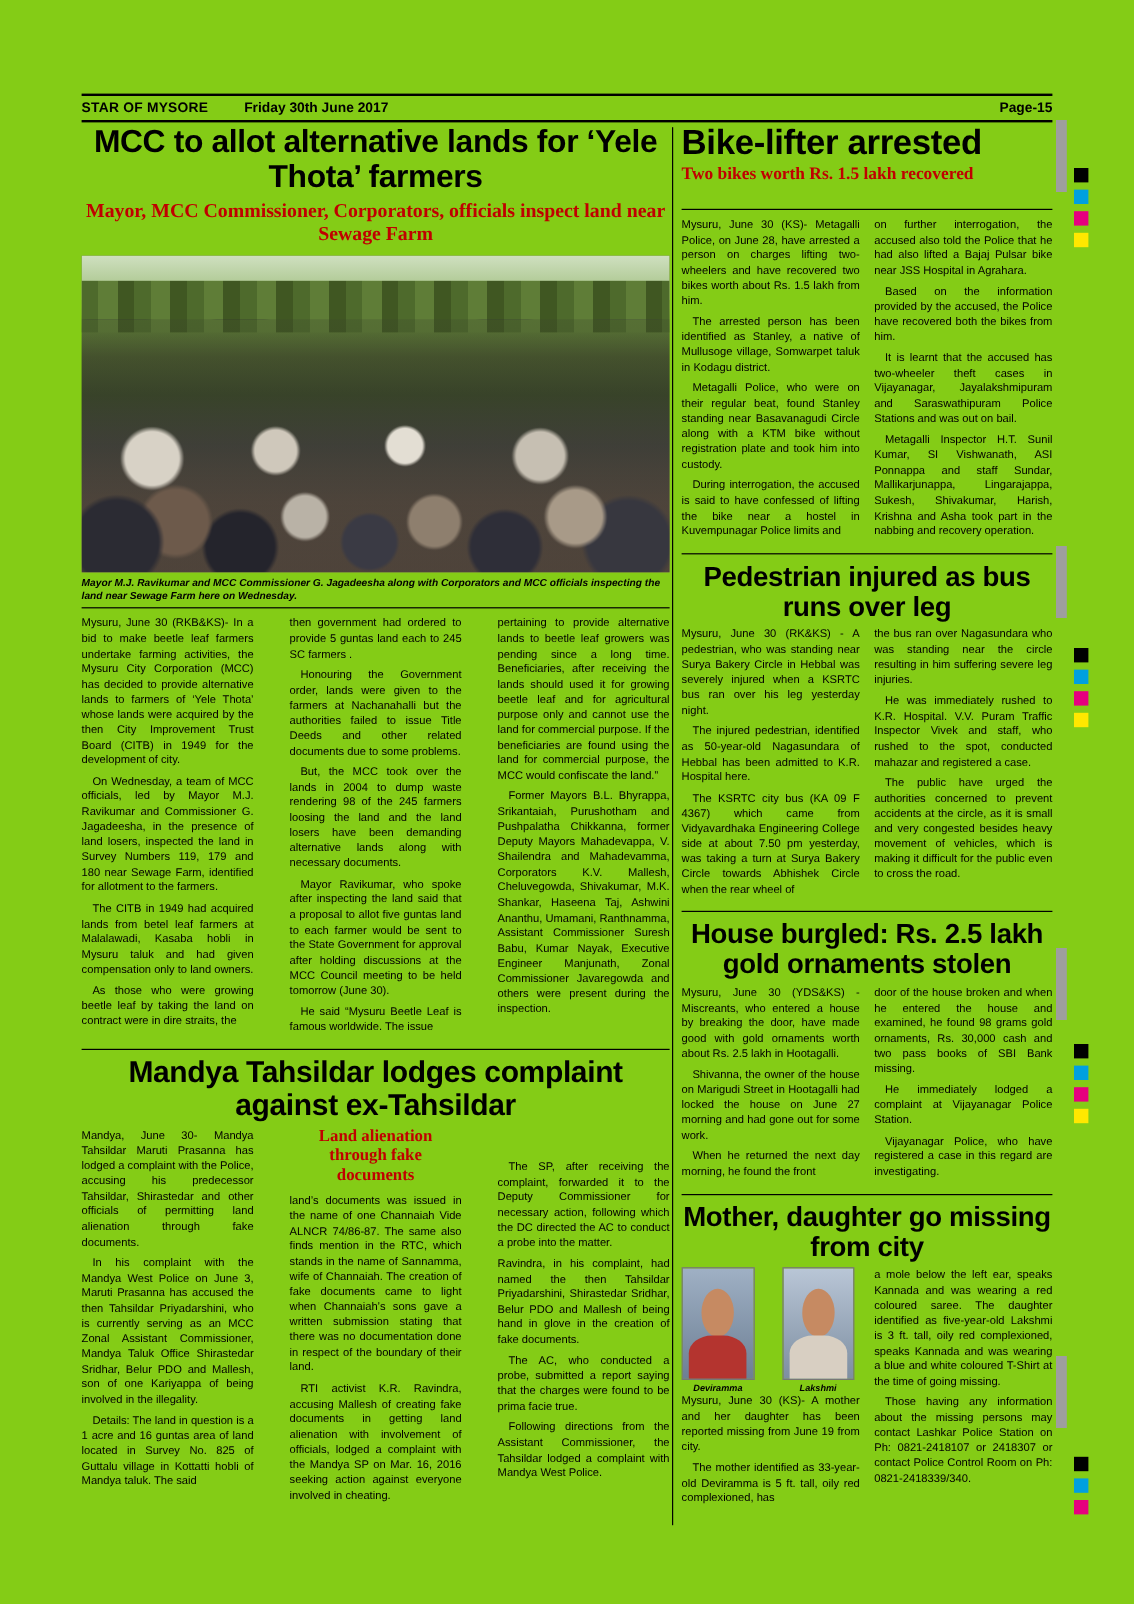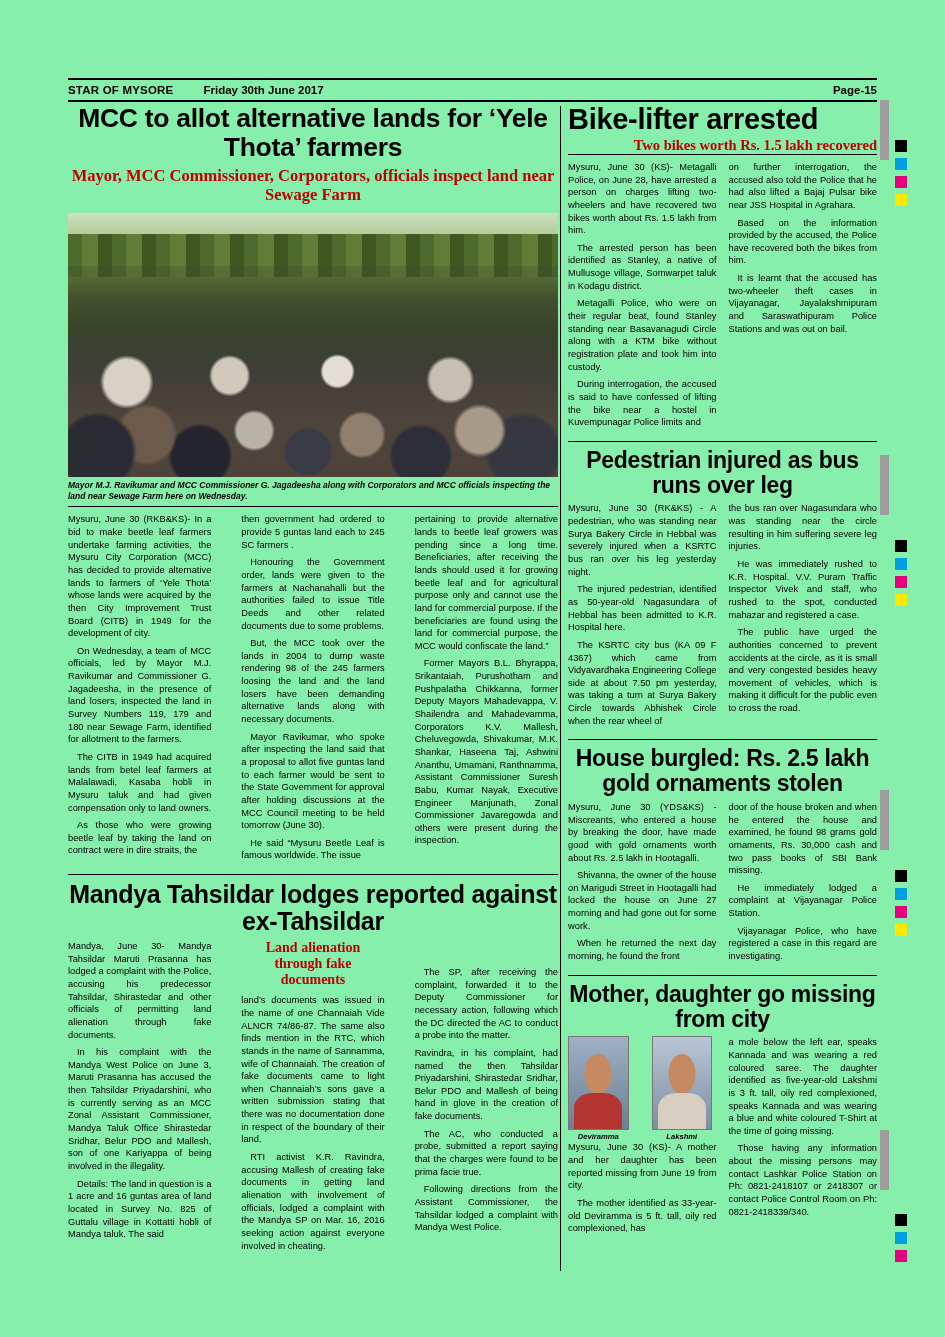--- a/index.html
+++ b/index.html
@@ -1,18 +1,18 @@
 <!DOCTYPE html>
 <html><head>
 <meta charset="utf-8">
 <style>
   html,body{margin:0;padding:0;background:#c9c9c9;}
   body{font-family:"Liberation Sans",sans-serif;}
   .page{
-    position:relative;width:945px;height:1337px;background:#86efac;
+    position:relative;width:945px;height:1337px;background:#84cc16;
     margin:0 auto;overflow:hidden;
   }
   
   .masthead{
     position:absolute;left:68px;top:78px;width:809px;height:20px;
     border-top:2px solid #000;border-bottom:2px solid #000;
     display:flex;align-items:center;
   }
   .mh-left{font-size:11.5px;font-weight:bold;letter-spacing:.2px;}
   .mh-date{font-size:11.5px;font-weight:bold;margin-left:30px;}
@@ -147,21 +147,21 @@
         <p class="body indent">He said “Mysuru Beetle Leaf is famous worldwide. The issue</p>
       </div>
       <div>
         <p class="body">pertaining to provide alternative lands to beetle leaf growers was pending since a long time. Beneficiaries, after receiving the lands should used it for growing beetle leaf and for agricultural purpose only and cannot use the land for commercial purpose. If the beneficiaries are found using the land for commercial purpose, the MCC would confiscate the land.”</p>
         <p class="body indent">Former Mayors B.L. Bhyrappa, Srikantaiah, Purushotham and Pushpalatha Chikkanna, former Deputy Mayors Mahadevappa, V. Shailendra and Mahadevamma, Corporators K.V. Mallesh, Cheluvegowda, Shivakumar, M.K. Shankar, Haseena Taj, Ashwini Ananthu, Umamani, Ranthnamma, Assistant Commissioner Suresh Babu, Kumar Nayak, Executive Engineer Manjunath, Zonal Commissioner Javaregowda and others were present during the inspection.</p>
       </div>
     </div>
 
     <div class="hr-thin"></div>
 
-    <h1 class="head2">Mandya Tahsildar lodges reported against ex-Tahsildar</h1>
+    <h1 class="head2">Mandya Tahsildar lodges complaint against ex-Tahsildar</h1>
 
     <div class="cols3">
       <div>
         <p class="body">Mandya, June 30- Mandya Tahsildar Maruti Prasanna has lodged a complaint with the Police, accusing his predecessor Tahsildar, Shirastedar and other officials of permitting land alienation through fake documents.</p>
         <p class="body indent">In his complaint with the Mandya West Police on June 3, Maruti Prasanna has accused the then Tahsildar Priyadarshini, who is currently serving as an MCC Zonal Assistant Commissioner, Mandya Taluk Office Shirastedar Sridhar, Belur PDO and Mallesh, son of one Kariyappa of being involved in the illegality.</p>
         <p class="body indent">Details: The land in question is a 1 acre and 16 guntas area of land located in Survey No. 825 of Guttalu village in Kottatti hobli of Mandya taluk. The said</p>
       </div>
       <div>
         <div class="subhead small" style="text-align:center;margin-top:0">Land alienation through fake documents</div>
         <p class="body">land’s documents was issued in the name of one Channaiah Vide ALNCR 74/86-87. The same also finds mention in the RTC, which stands in the name of Sannamma, wife of Channaiah. The creation of fake documents came to light when Channaiah’s sons gave a written submission stating that there was no documentation done in respect of the boundary of their land.</p>
@@ -173,33 +173,34 @@
         <p class="body">Ravindra, in his complaint, had named the then Tahsildar Priyadarshini, Shirastedar Sridhar, Belur PDO and Mallesh of being hand in glove in the creation of fake documents.</p>
         <p class="body indent">The AC, who conducted a probe, submitted a report saying that the charges were found to be prima facie true.</p>
         <p class="body indent">Following directions from the Assistant Commissioner, the Tahsildar lodged a complaint with Mandya West Police.</p>
       </div>
     </div>
   </div>
 
   <div class="right-block">
 
     <h1 class="head" style="font-size:29px;text-align:left;margin-bottom:2px">Bike-lifter arrested</h1>
-    <div class="subhead small" style="text-align:right;font-size:14.5px;border-bottom:1px solid #000;padding-bottom:0">Two bikes worth Rs. 1.5 lakh recovered</div>
+    <div class="subhead small" style="text-align:left;font-size:14.5px;border-bottom:1px solid #000;padding-bottom:20px">Two bikes worth Rs. 1.5 lakh recovered</div>
 
     <div class="rc-2col">
       <div>
         <p class="body">Mysuru, June 30 (KS)- Metagalli Police, on June 28, have arrested a person on charges lifting two-wheelers and have recovered two bikes worth about Rs. 1.5 lakh from him.</p>
         <p class="body indent">The arrested person has been identified as Stanley, a native of Mullusoge village, Somwarpet taluk in Kodagu district.</p>
         <p class="body indent">Metagalli Police, who were on their regular beat, found Stanley standing near Basavanagudi Circle along with a KTM bike without registration plate and took him into custody.</p>
         <p class="body indent">During interrogation, the accused is said to have confessed of lifting the bike near a hostel in Kuvempunagar Police limits and</p>
       </div>
       <div>
         <p class="body">on further interrogation, the accused also told the Police that he had also lifted a Bajaj Pulsar bike near JSS Hospital in Agrahara.</p>
         <p class="body indent">Based on the information provided by the accused, the Police have recovered both the bikes from him.</p>
         <p class="body indent">It is learnt that the accused has two-wheeler theft cases in Vijayanagar, Jayalakshmipuram and Saraswathipuram Police Stations and was out on bail.</p>
+        <p class="body indent">Metagalli Inspector H.T. Sunil Kumar, SI Vishwanath, ASI Ponnappa and staff Sundar, Mallikarjunappa, Lingarajappa, Sukesh, Shivakumar, Harish, Krishna and Asha took part in the nabbing and recovery operation.</p>
       </div>
     </div>
 
     <div class="hr-thin"></div>
 
     <h1 class="head2" style="font-size:23px">Pedestrian injured as bus runs over leg</h1>
 
     <div class="rc-2col">
       <div>
         <p class="body">Mysuru, June 30 (RK&amp;KS) - A pedestrian, who was standing near Surya Bakery Circle in Hebbal was severely injured when a KSRTC bus ran over his leg yesterday night.</p>

